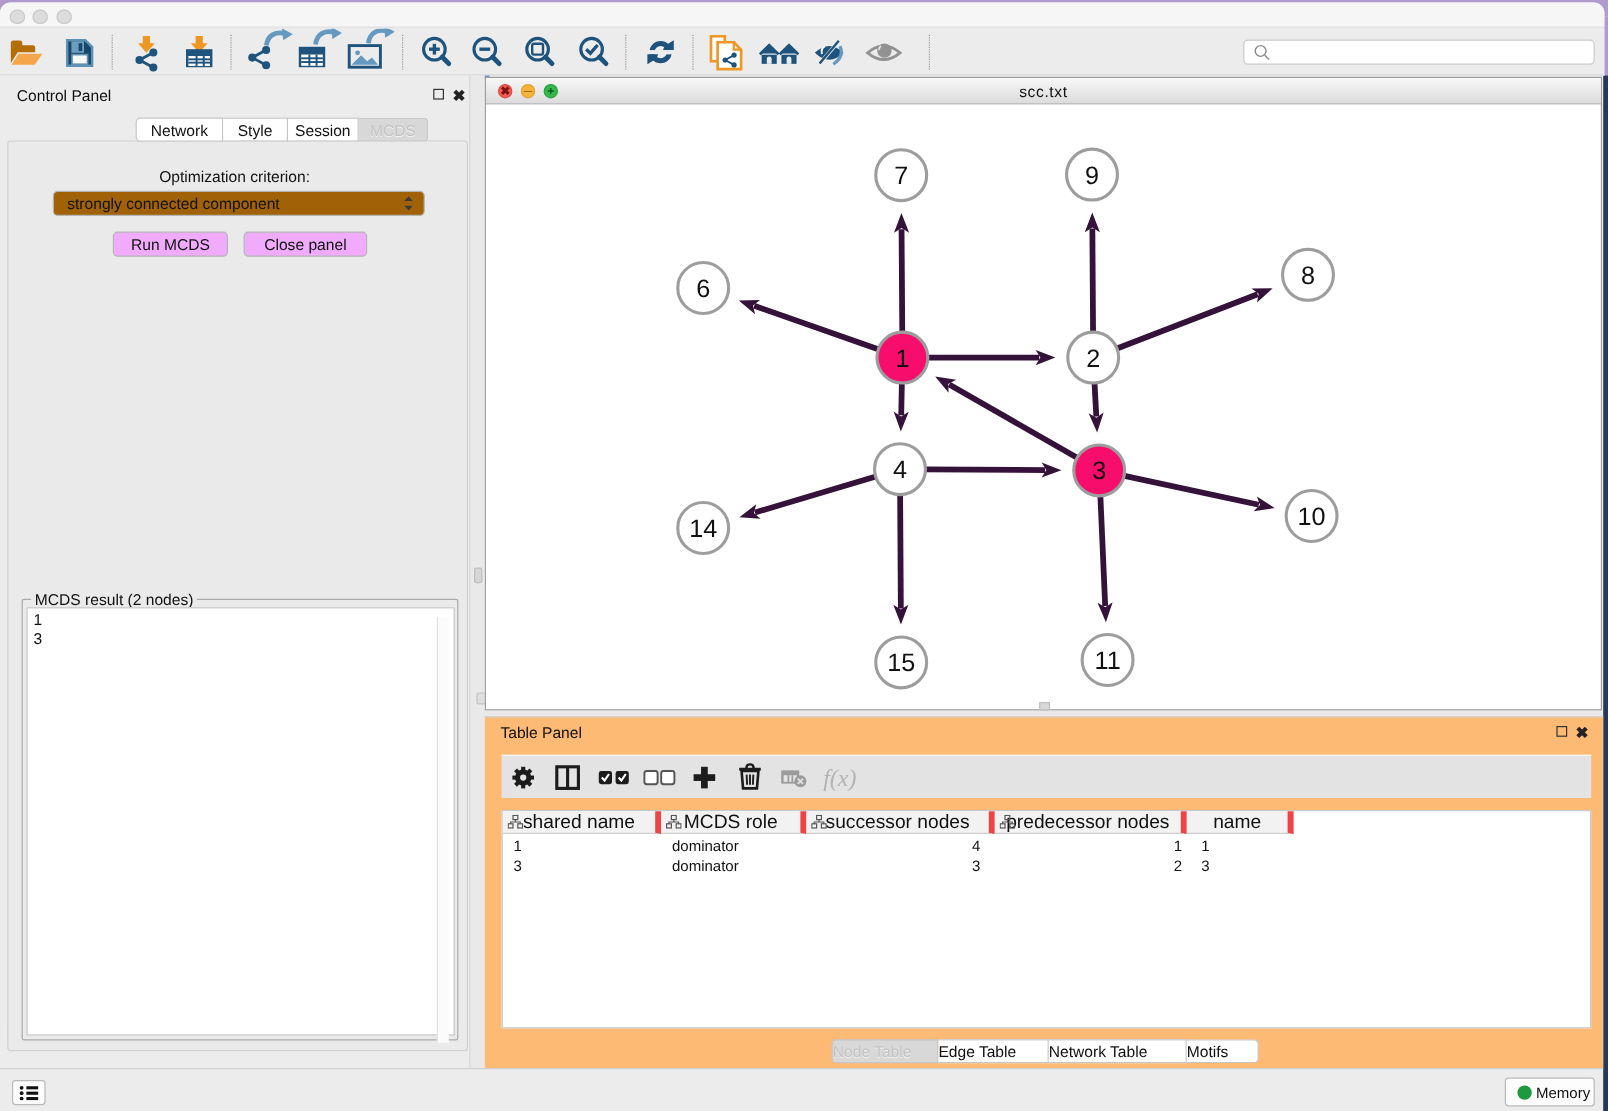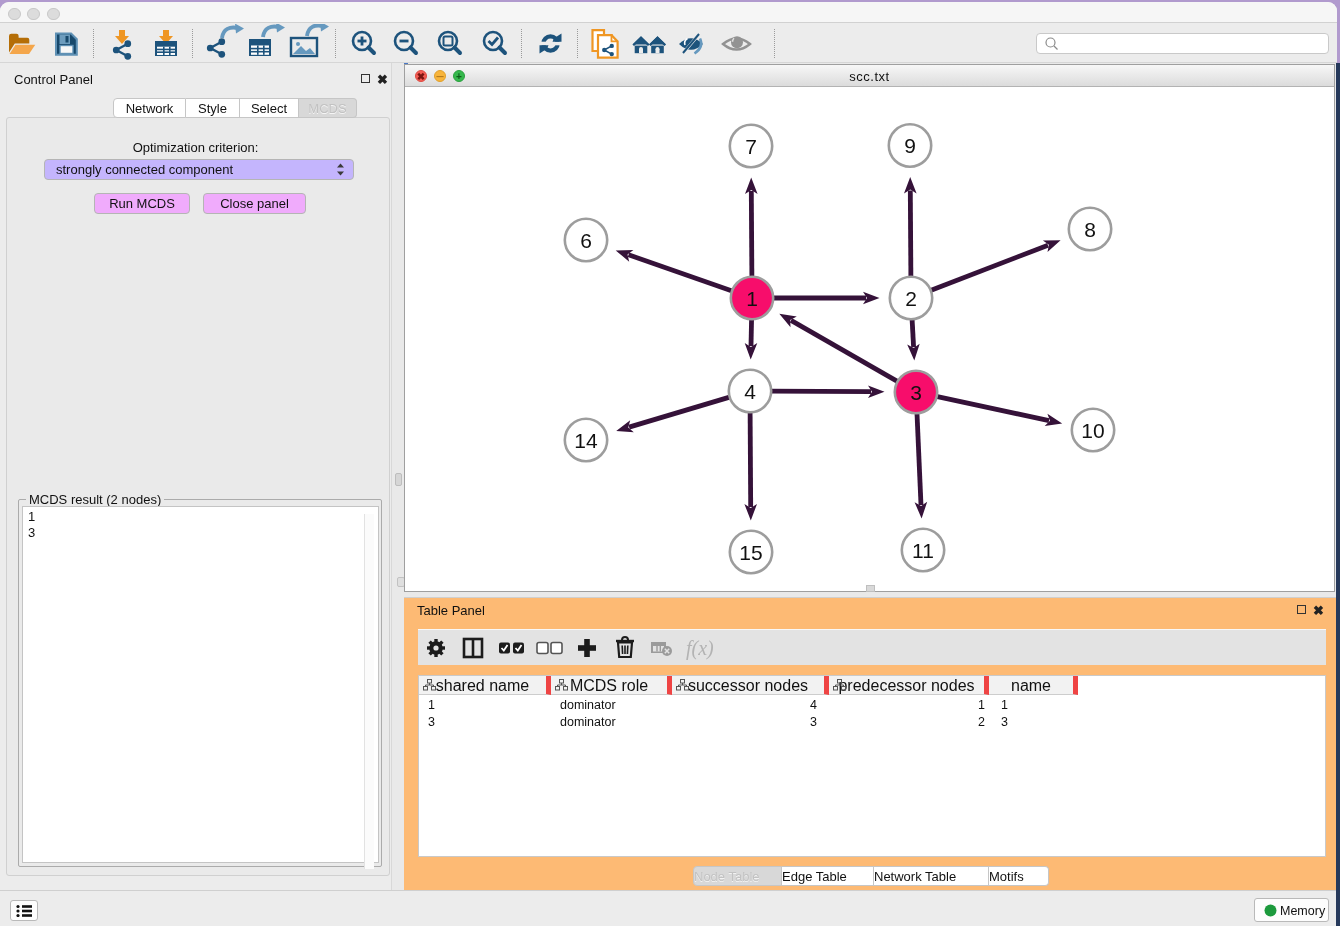--- a/index.html
+++ b/index.html
@@ -22,21 +22,21 @@
 
 #cpanel { left:0; top:63px; width:391px; height:827px; background:#ececec; }
 #cphead { left:14px; top:9px; font-size:13px; color:#111; }
 #cpcontent { left:6px; top:54px; width:384px; height:759px; border:1px solid #d0d0d0; border-radius:3px; background:#eaeaea; }
 .tabrow { position:absolute; display:flex;padding-left:35px; }
 .tab { height:20px; font-size:13px; color:#111; background:#fff; border:1px solid #c6c6c6; border-left:none; text-align:center; line-height:19px; }
 .tab.first { border-left:1px solid #c6c6c6; border-radius:4px 0 0 4px; }
 .tab.last { border-radius:0 4px 4px 0; }
 .tab.sel { background:#d8d8d8; color:#c2c2c2; text-shadow:0 1px 0 #f5f5f5; }
 #optlabel { left:0; top:77px; width:391px; text-align:center; font-size:13px; color:#111; }
-#dropdown { left:44px; top:96px; width:310px; height:21px; background:#c4b5fd; border:1px solid #b5b5b5; border-radius:4px; font-size:13px; color:#111; line-height:19px; padding-left:11px; }
+#dropdown { left:44px; top:96px; width:310px; height:21px; background:#a16207; border:1px solid #b5b5b5; border-radius:4px; font-size:13px; color:#111; line-height:19px; padding-left:11px; }
 .btn { position:absolute; height:21px; background:#f0abfc; border:1px solid #b5b5b5; border-radius:4px; font-size:13px; color:#111; text-align:center; line-height:19px; }
 #fieldset { left:18px; top:436px; width:364px; height:368px; border:1px solid #ababab; border-radius:2px; }
 #fslegend { left:7px; top:-8px; background:#eaeaea; padding:0 3px; font-size:13px; color:#111; }
 #fstext { left:3px; top:6px; width:357px; height:357px; background:#fff; border:1px solid #c4c4c4; font-size:13px; color:#111; line-height:16px; padding:2px 0 0 5px; }
 #fsscroll { right:4px; top:7px; width:10px; height:355px; background:#fbfbfb; border-left:1px solid #e2e2e2; }
 
 #divider { left:391px; top:63px; width:13px; height:827px; background:#e9e9e9; border-left:1px solid #d8d8d8; }
 #divhandle { left:3px; top:410px; width:7px; height:13px; background:#d6d6d6; border:1px solid #bdbdbd; border-radius:2px; }
 
 #desktop { left:404px; top:63px; width:932px; height:827px; background:#e9e9e9; }
@@ -182,21 +182,21 @@
 </div>
 
 <div class="abs" id="cpanel">
   <div class="abs" id="cphead">Control Panel</div>
   <div class="floatico" style="left:361px; top:11px;"></div>
   <div class="xico" style="left:377px; top:10px;">✖</div>
   <div class="abs" id="cpcontent"></div>
   <div class="tabrow" style="left:78px; top:35px;">
     <div class="tab first" style="width:73px;">Network</div>
     <div class="tab" style="width:54px;">Style</div>
-    <div class="tab" style="width:59px;">Select</div>
+    <div class="tab" style="width:59px;">Session</div>
     <div class="tab sel last" style="width:58px;">MCDS</div>
   </div>
   <div class="abs" id="optlabel">Optimization criterion:</div>
   <div class="abs" id="dropdown">strongly connected component
     <svg width="9" height="13" style="position:absolute; right:8px; top:3px;">
         <polygon points="4.5,0.5 8,4.5 1,4.5" fill="#3a3a3a"></polygon>
         <polygon points="4.5,12.5 8,8.5 1,8.5" fill="#3a3a3a"></polygon>
       </svg>
   </div>
   <div class="btn" style="left:94px; top:130px; width:96px;">Run MCDS</div>

